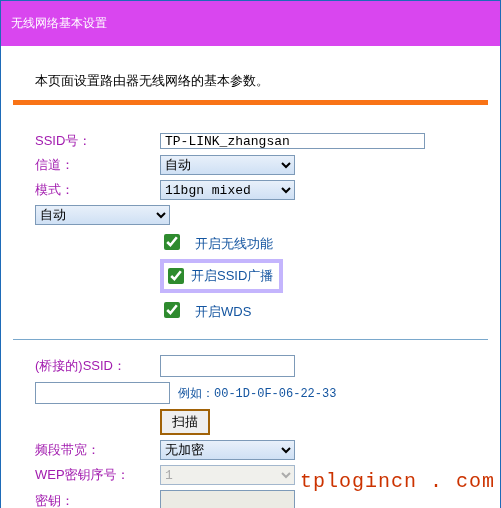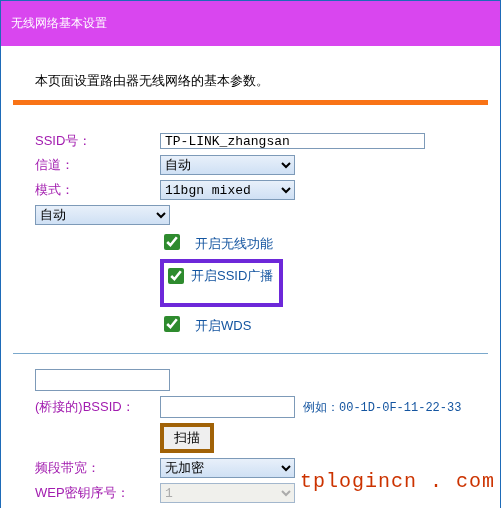--- a/index.html
+++ b/index.html
@@ -80,32 +80,32 @@
     margin-top: 6px;
     margin-bottom: 6px;
     color: #1455a0;
   }
   .check-row input[type="checkbox"] {
     width: 16px;
     height: 16px;
     accent-color: #2e8b2e;
   }
   .highlight-box {
-    border: 4px solid #6d28d9;
-    padding: 2px 6px 16px 0;
+    border: 4px solid #c4b5fd;
+    padding: 2px 6px 2px 0;
     display: inline-flex;
     align-items: center;
     gap: 4px;
   }
   button.scan {
     font-family: "SimSun","宋体",sans-serif;
     font-size: 13px;
     padding: 2px 10px;
     background: #efefef;
-    border: 4px solid #a16207;
+    border: 2px solid #a16207;
   }
   .example { color:#1455a0; font-family:"Courier New",monospace; font-size:12px; }
   .watermark {
     position: absolute;
     left: 300px;
     top: 470px;
     font-family: "Courier New", cursive;
     font-size: 20px;
     color: #cc3300;
     letter-spacing: 1px;
@@ -174,30 +174,30 @@
     <div class="check-row">
       <input type="checkbox" checked="" style="">
       <span>开启WDS</span>
     </div>
 
   </div>
 
   <div class="section">
 
     <div class="row">
+      <div class="label">(桥接的)SSID：</div>
       <div class="ctrl">
         <input type="text" class="narrow" style="">
       </div>
     </div>
 
     <div class="row">
-      <div class="label">(桥接的)BSSID：</div>
       <div class="ctrl">
         <input type="text" class="narrow" style="">
-        <span class="example">例如：00-1D-0F-11-22-33</span>
+        <span class="example">例如：00-1D-0F-06-22-33</span>
       </div>
     </div>
 
     <div class="row">
       <div class="label"></div>
       <div class="ctrl">
         <button class="scan">扫描</button>
       </div>
     </div>
 

